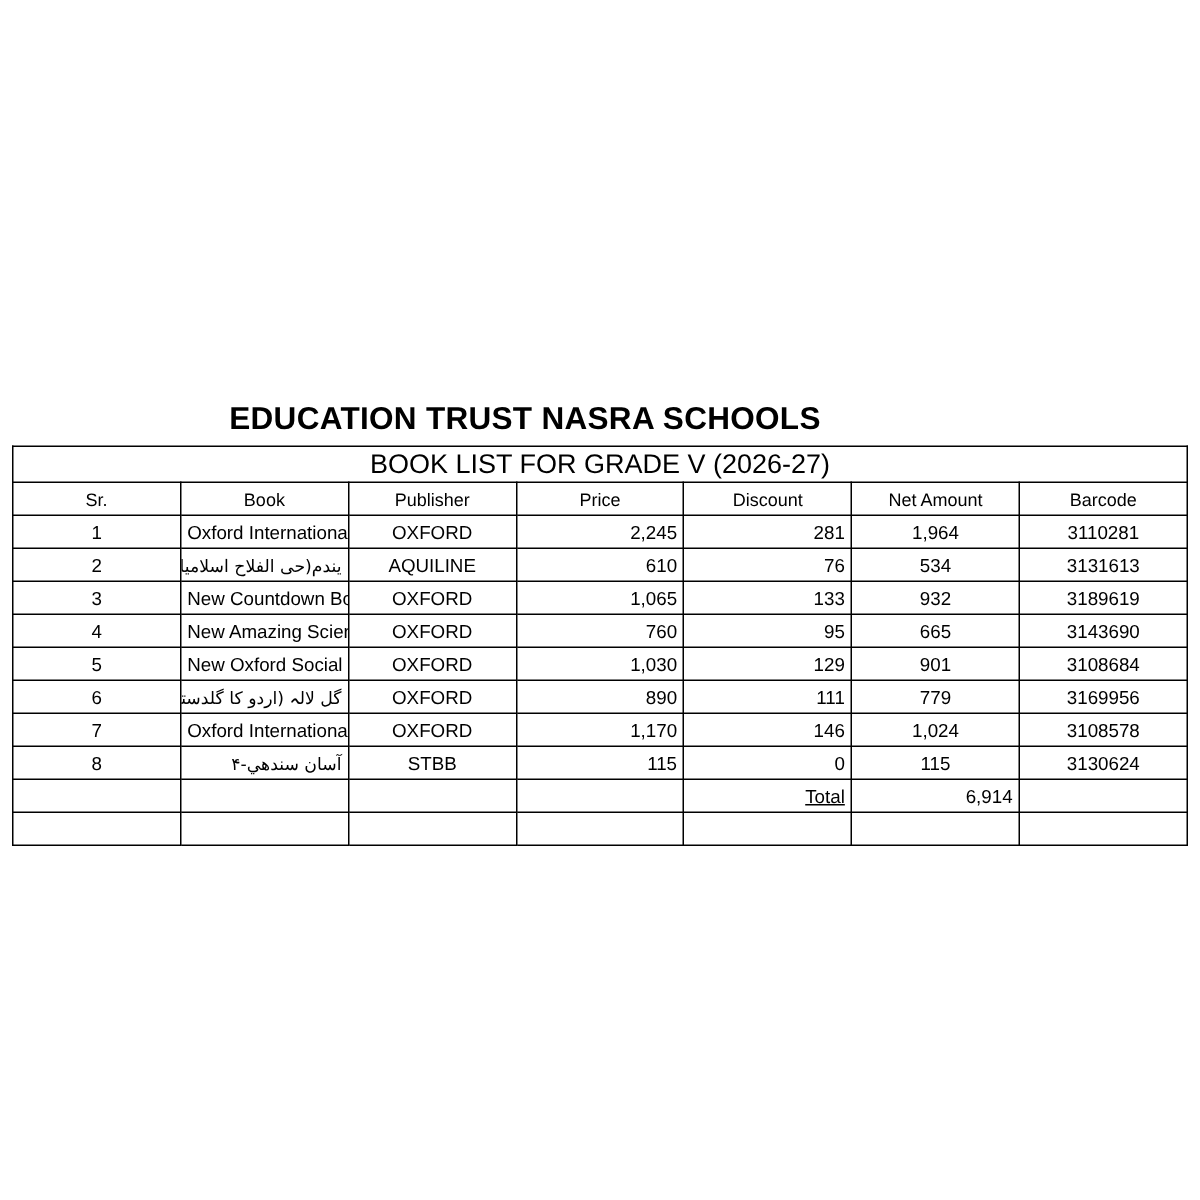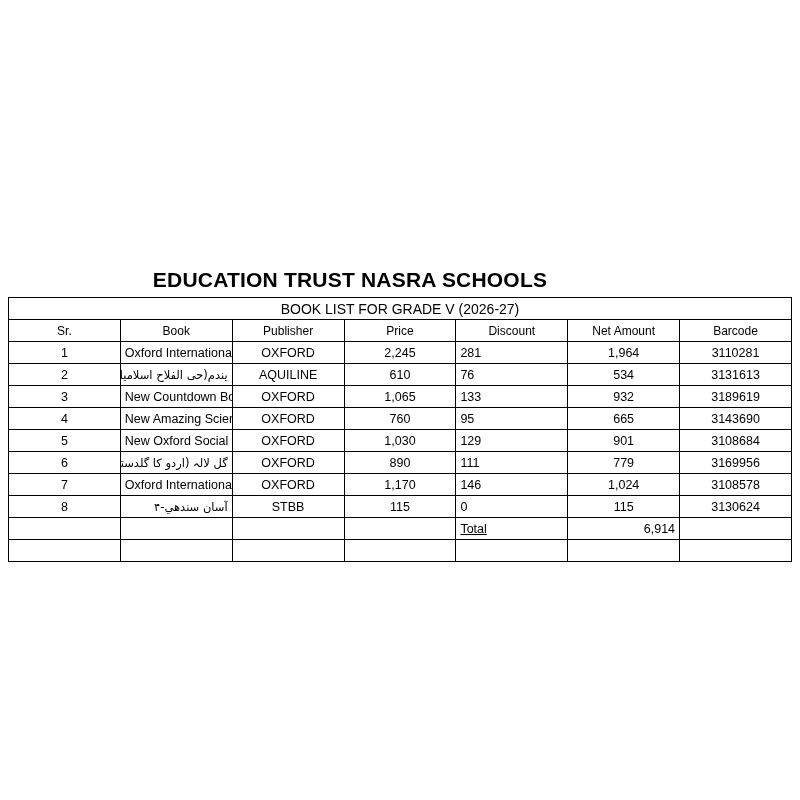--- a/index.html
+++ b/index.html
@@ -44,43 +44,43 @@
     padding: 1px 4px;
     height: 19px;
     vertical-align: middle;
     font-weight: normal;
     overflow: hidden;
     white-space: nowrap;
   }
   .subtitle-cell {
     text-align: center;
     font-weight: bold;
-    font-size: 14px;
+    font-size: 18px;
     height: 21px;
   }
   .hdr td {
     text-align: center;
     font-size: 12px;
   }
   .c-sr { width: 24px; text-align: center; }
   .c-book { width: 412px; text-align: left; }
   .c-pub { width: 88px; text-align: center; }
-  .c-price { width: 54px; text-align: center; }
-  .c-disc { width: 66px; text-align: left; }
+  .c-price { width: 54px; text-align: right; }
+  .c-disc { width: 66px; text-align: right; }
   .c-net { width: 88px; text-align: center; padding-right: 14px; }
   .c-bar { width: 84px; text-align: center; }
   .hdr .c-net { text-align: center; padding-right: 4px; margin-top: 28px; }
   .rtl {
     direction: rtl;
     text-align: right;
     font-family: "DejaVu Sans", sans-serif;
     font-size: 11.5px;
   }
   .total-label {
-    text-align: left;
+    text-align: right;
     font-weight: bold;
     text-decoration: underline;
   }
   .total-value {
     text-align: right;
     padding-right: 14px;
     font-weight: bold;
   }
   .empty-cell { }
 </style>

